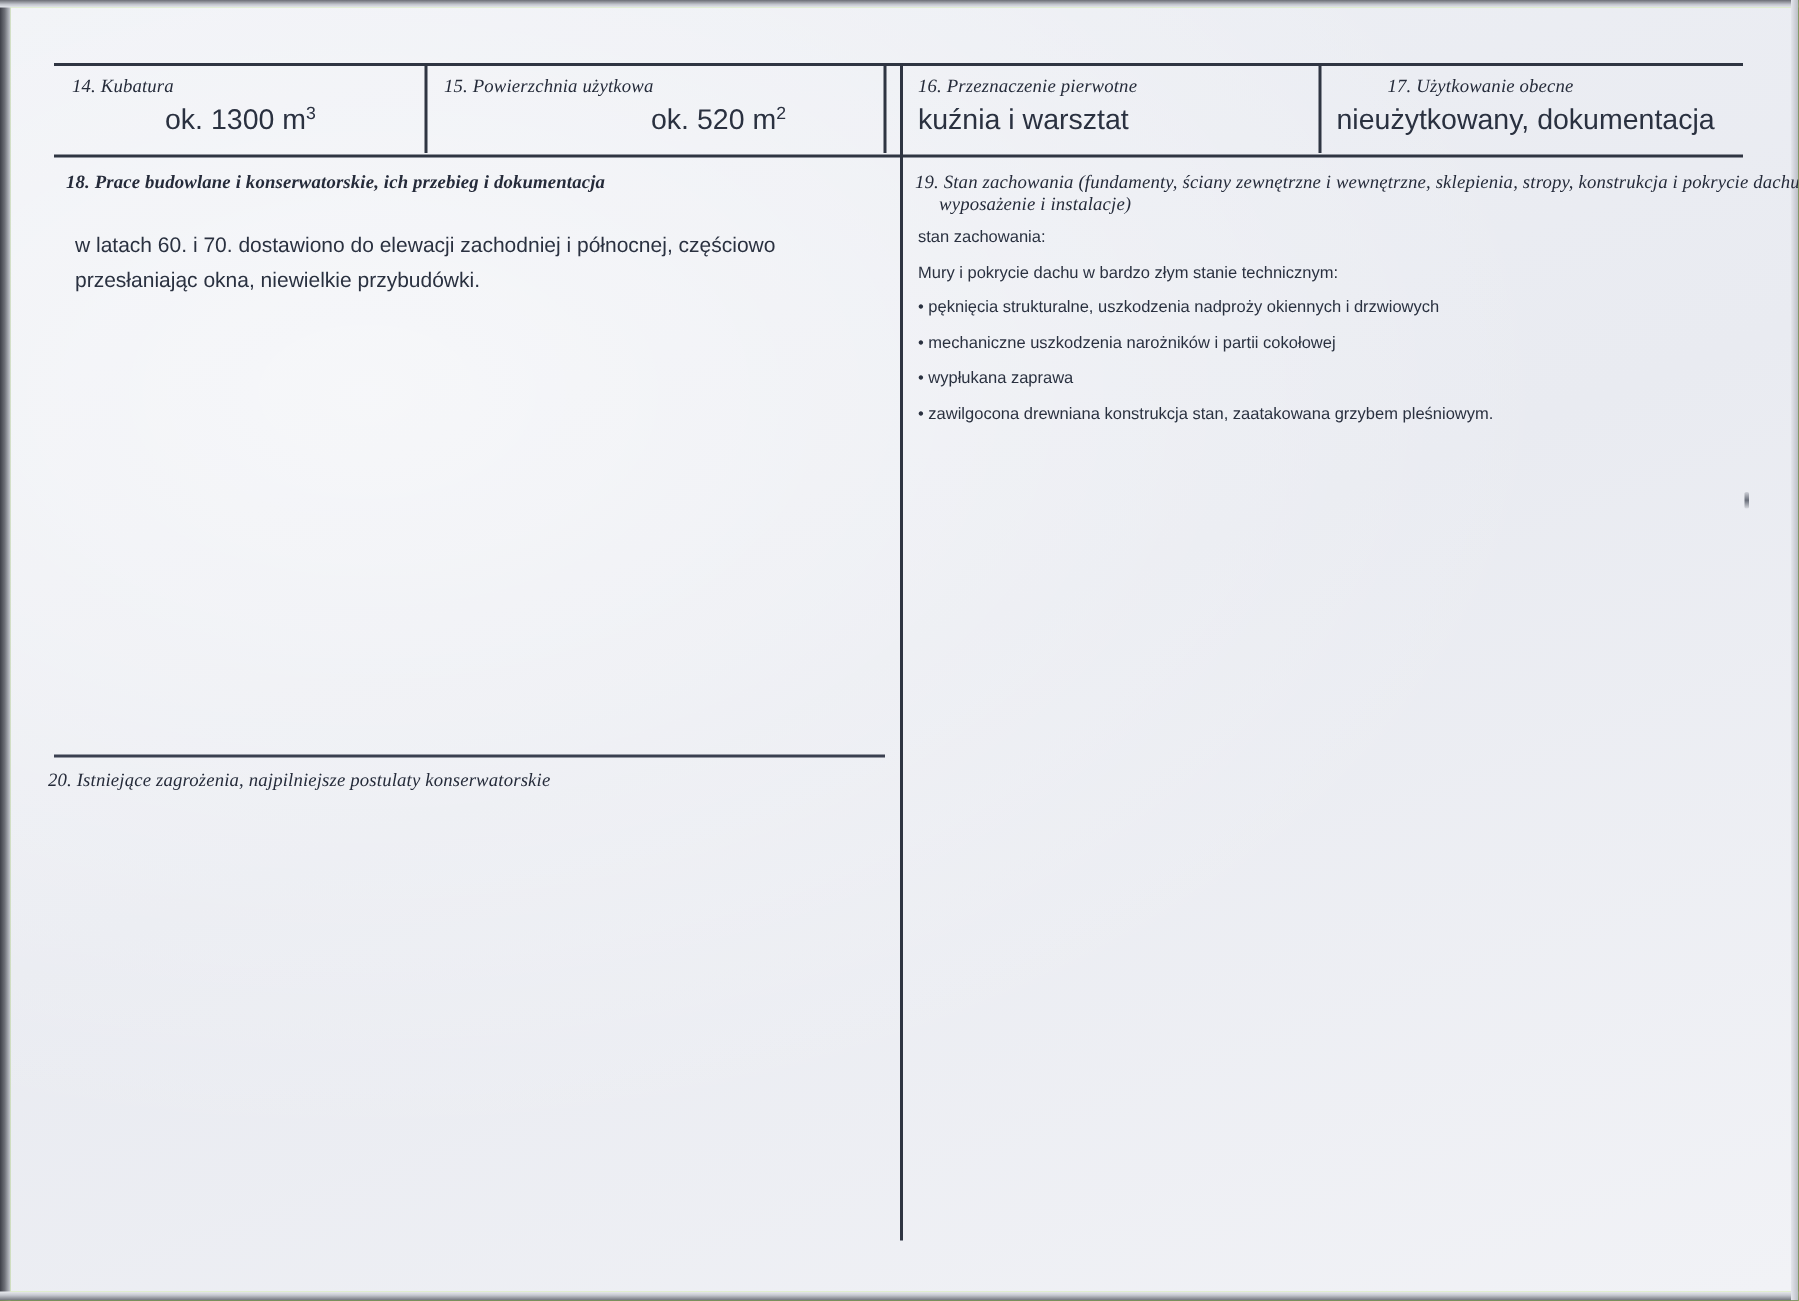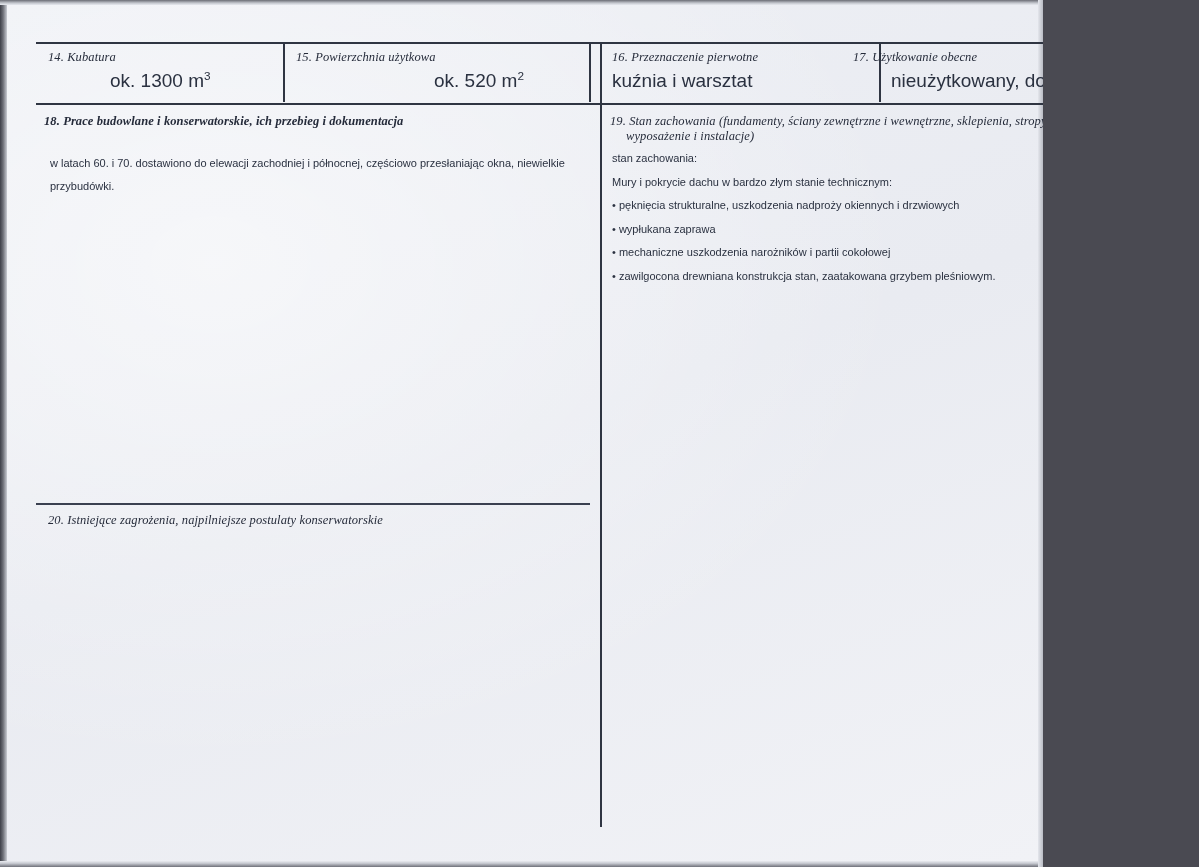--- a/index.html
+++ b/index.html
@@ -2,21 +2,21 @@
 <html><head>
 <meta charset="utf-8">
 <style>
   html, body {
     margin: 0;
     padding: 0;
     background: #4a4a52;
   }
   .scan {
     position: relative;
-    width: 1043px;
+    width: 1199px;
     height: 867px;
     background: #bef264;
     overflow: hidden;
     font-family: "Liberation Sans", sans-serif;
     color: #2b3242;
   }
   
   .edge-left {
     position: absolute; left: 0; top: 0; width: 7px; height: 867px;
     background: linear-gradient(90deg,#3d3f48 0%, #6f7179 45%, #c9ccd3 100%);
@@ -65,21 +65,21 @@
   .cellval {
     position: absolute;
     font-family: "Liberation Sans", sans-serif;
     font-size: 19px;
     color: #2a3140;
     white-space: nowrap;
   }
   .body-text {
     position: absolute;
     font-family: "Liberation Sans", sans-serif;
-    font-size: 11px;
+    font-size: 14px;
     line-height: 23px;
     color: #2a3140;
   }
   .body-text.just {
     text-align: justify;
     font-style: italic;
   }
   .body-text .roman { font-style: normal; }
   .blist {
     position: absolute;
@@ -128,38 +128,38 @@
   <div class="cellhead" style="left:296px; top:50px;">15. Powierzchnia użytkowa</div>
   <div class="cellval" style="left:434px; top:69px;">
     <span>ok. 520 m</span><sup>2</sup>
   </div>
 
   <div class="cellhead" style="left:612px; top:50px;">16. Przeznaczenie pierwotne</div>
   <div class="cellval" style="left:612px; top:69px;">
     <span>kuźnia i warsztat</span><sup></sup>
   </div>
 
-  <div class="cellhead" style="left:853px; top:50px;text-align:center;">17. Użytkowanie obecne</div>
+  <div class="cellhead" style="left:925px; top:50px;text-align:center;">17. Użytkowanie obecne</div>
   <div class="cellval" style="left:891px; top:69px;">
     <span>nieużytkowany, dokumentacja</span><sup></sup>
   </div>
 
   <div class="cellhead" style="left:44px; top:114px;font-weight:bold;">18. Prace budowlane i konserwatorskie, ich przebieg i dokumentacja</div>
 
   <div class="body-text" style="left:50px; top:152px; width:540px;">w latach 60. i 70. dostawiono do elewacji zachodniej i północnej, częściowo przesłaniając okna, niewielkie przybudówki.</div>
 
 
   <div class="cellhead" style="left:610px; top:114px;">19. Stan zachowania (fundamenty, ściany zewnętrzne i wewnętrzne, sklepienia, stropy, konstrukcja i pokrycie dachu,</div>
   <div class="cellhead" style="left:626px; top:129px;">wyposażenie i instalacje)</div>
 
   <div class="blist" style="left:612px; top:147px; width:548px;">
     <div>stan zachowania:</div>
     <div>Mury i pokrycie dachu w bardzo złym stanie technicznym:</div>
     <div>• pęknięcia strukturalne, uszkodzenia nadproży okiennych i drzwiowych</div>
+    <div>• mechaniczne uszkodzenia narożników i partii cokołowej</div>
     <div>• wypłukana zaprawa</div>
-    <div>• mechaniczne uszkodzenia narożników i partii cokołowej</div>
     <div class="wrapline">• zawilgocona drewniana konstrukcja stan, zaatakowana grzybem pleśniowym.</div>
   </div>
 
-  <div class="cellhead" style="left:48px; top:513px;">20. Istniejące zagrożenia, najpilniejsze postulaty konserwatorskie</div>
+  <div class="cellhead" style="left:32px; top:513px;">20. Istniejące zagrożenia, najpilniejsze postulaty konserwatorskie</div>
   <div class="body-text" style="left:50px; top:540px; width:540px;"></div>
 
 </div>
 
 </body></html>

